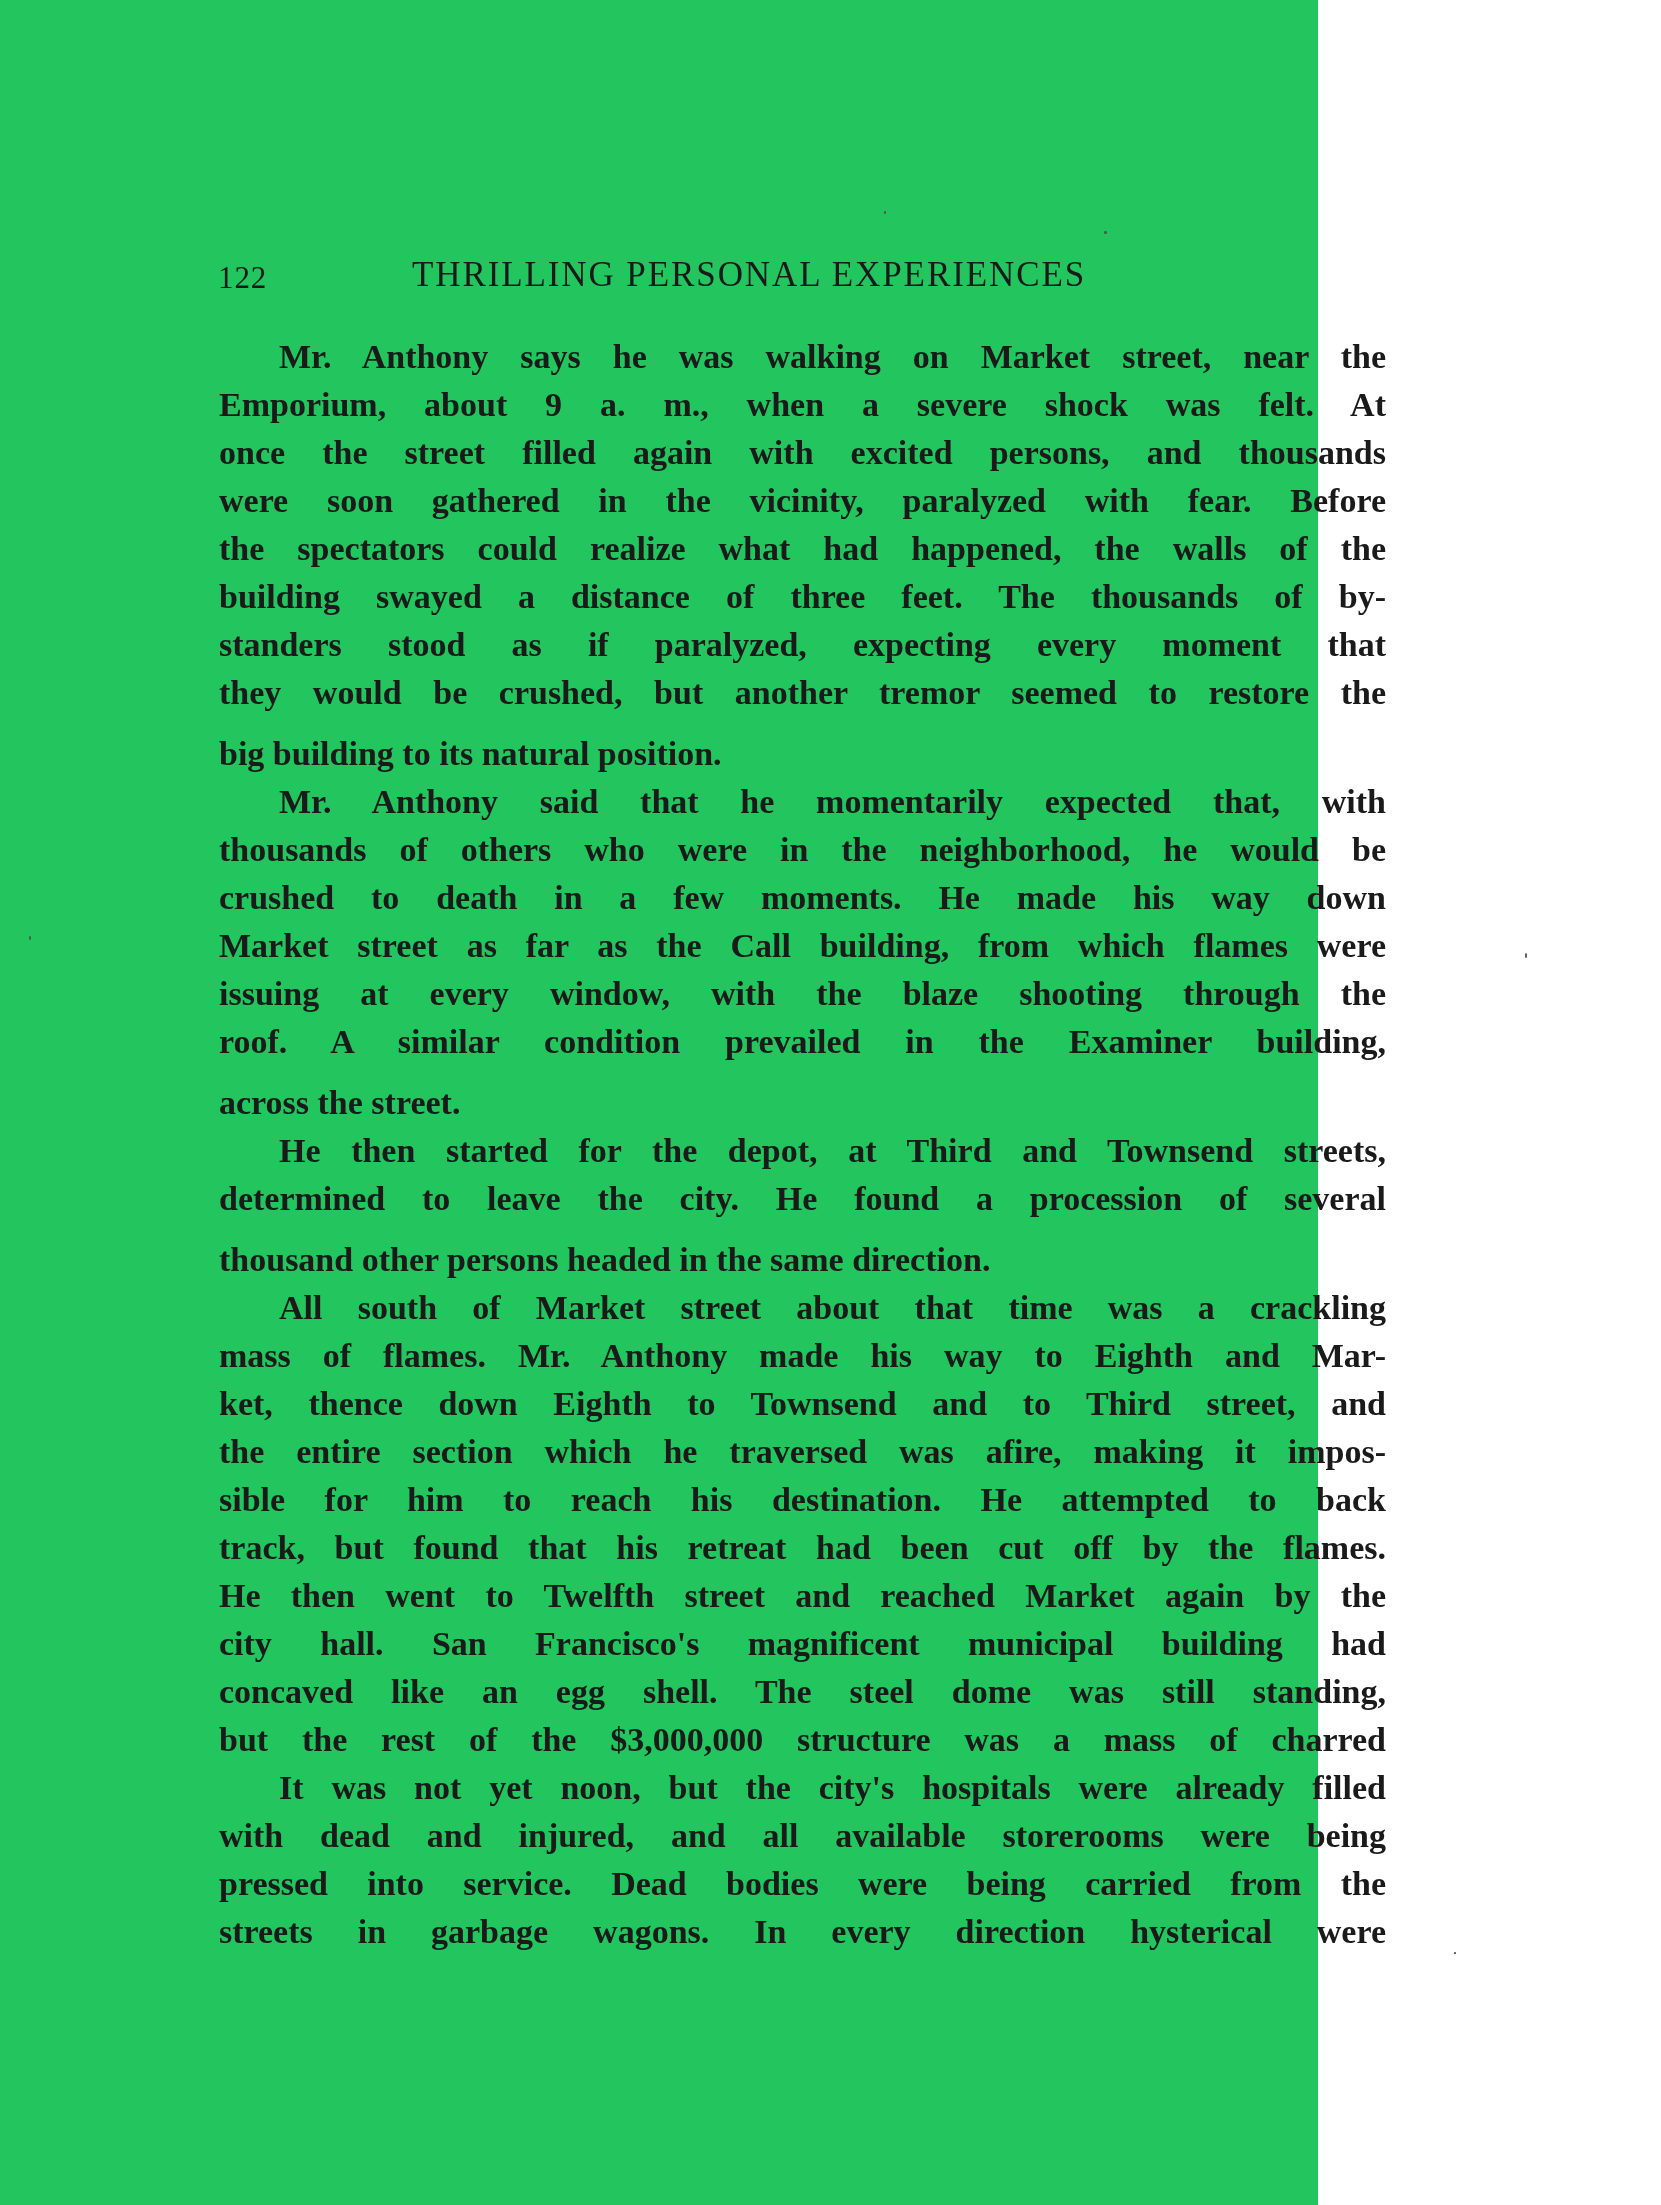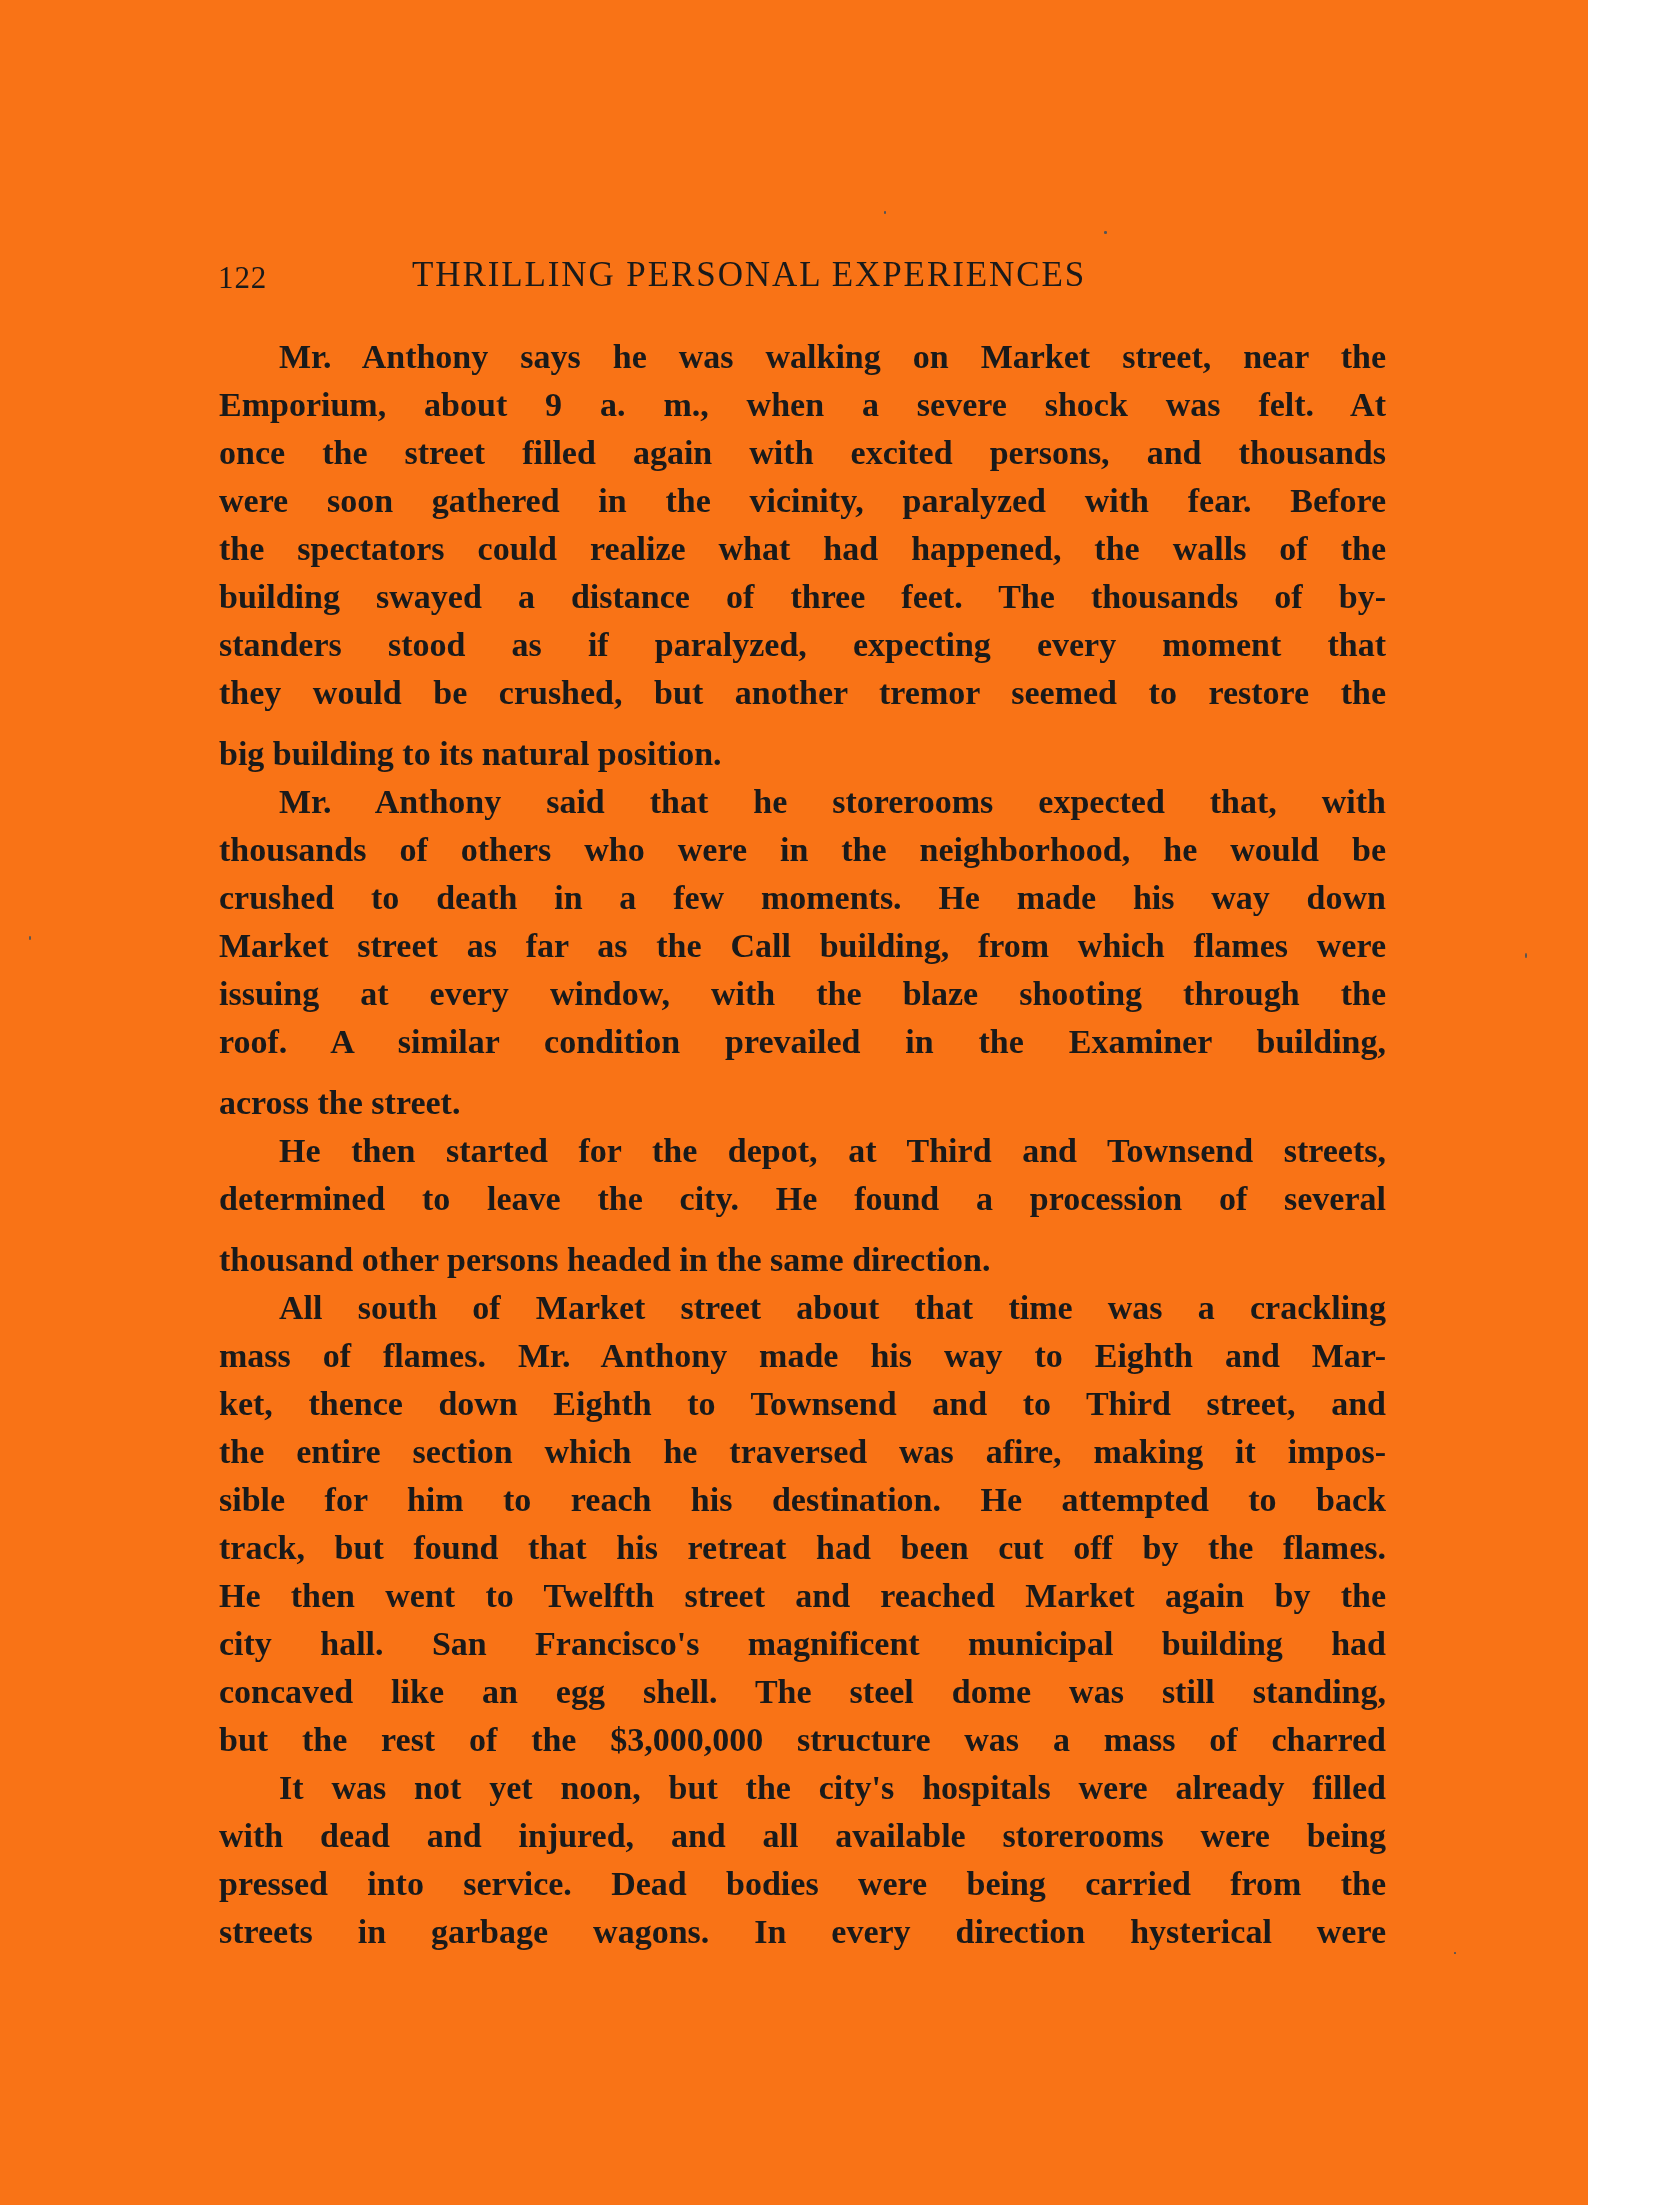--- a/index.html
+++ b/index.html
@@ -1,17 +1,17 @@
 <!DOCTYPE html>
 <html style="font-size:13.6px"><head>
 <meta charset="utf-8">
 <style>
   html, body { margin: 0; padding: 0; background: #ffffff; }
   body { width: 1662px; height: 2205px; position: relative; overflow: hidden; }
-  .page { position: absolute; left: 0; top: 0; width: 1588px; height: 2205px; background: #f97316; }
+  .page { position: absolute; left: 0; top: 0; width: 1318px; height: 2205px; background: #22c55e; }
   .running-head { position: absolute; left: 218px; top: 255px; width: 1167px; height: 43px;
     font-family: "Liberation Serif", "DejaVu Serif", serif; color: #1a1a1a; }
   .page-number { position: absolute; left: 0; top: 5.1px; font-size: 31px; letter-spacing: 0.9px; }
   .running-title { position: absolute; left: 194px; top: 0; font-size: 35px; letter-spacing: 1.9px; white-space: nowrap; }
   .body-text { position: absolute; left: 219px; top: 333px; width: 1167px;
     font-family: "Liberation Serif", "DejaVu Serif", serif; color: #1a1a1a;
     font-size: 34px; line-height: 48px; }
   .para { margin: 0; padding: 0; }
   .line { display: block; white-space: nowrap; text-align: justify; text-align-last: justify; height: 48px; font-weight: bold; }
   .line.last { text-align-last: left; margin-top: 13px; }
@@ -33,21 +33,21 @@
         <span class="line">Emporium, about 9 a. m., when a severe shock was felt.  At</span>
         <span class="line">once the street filled again with excited persons, and thousands</span>
         <span class="line">were soon gathered in the vicinity, paralyzed with fear.  Before</span>
         <span class="line">the spectators could realize what had happened, the walls of the</span>
         <span class="line">building swayed a distance of three feet.  The thousands of by-</span>
         <span class="line">standers stood as if paralyzed, expecting every moment that</span>
         <span class="line">they would be crushed, but another tremor seemed to restore the</span>
         <span class="line last">big building to its natural position.</span>
       </div>
       <div class="para">
-        <span class="line indent">Mr. Anthony said that he storerooms expected that, with</span>
+        <span class="line indent">Mr. Anthony said that he momentarily expected that, with</span>
         <span class="line">thousands of others who were in the neighborhood, he would be</span>
         <span class="line">crushed to death in a few moments.  He made his way down</span>
         <span class="line">Market street as far as the Call building, from which flames were</span>
         <span class="line">issuing at every window, with the blaze shooting through the</span>
         <span class="line">roof.  A similar condition prevailed in the Examiner building,</span>
         <span class="line last">across the street.</span>
       </div>
       <div class="para">
         <span class="line indent">He then started for the depot, at Third and Townsend streets,</span>
         <span class="line">determined to leave the city.  He found a procession of several</span>

